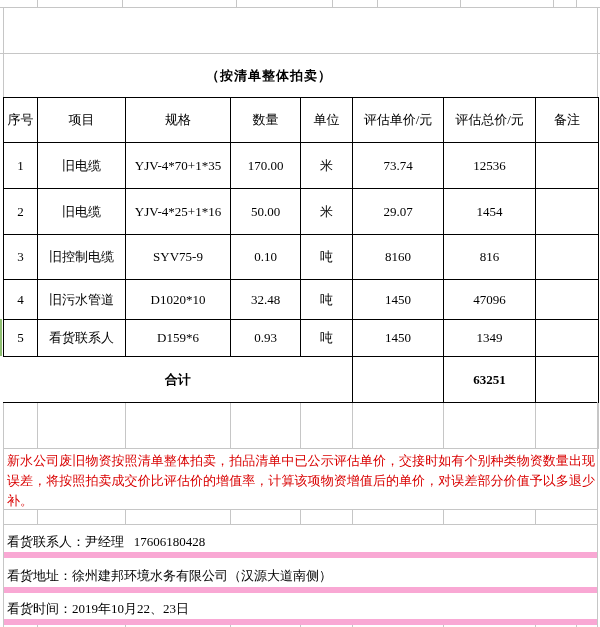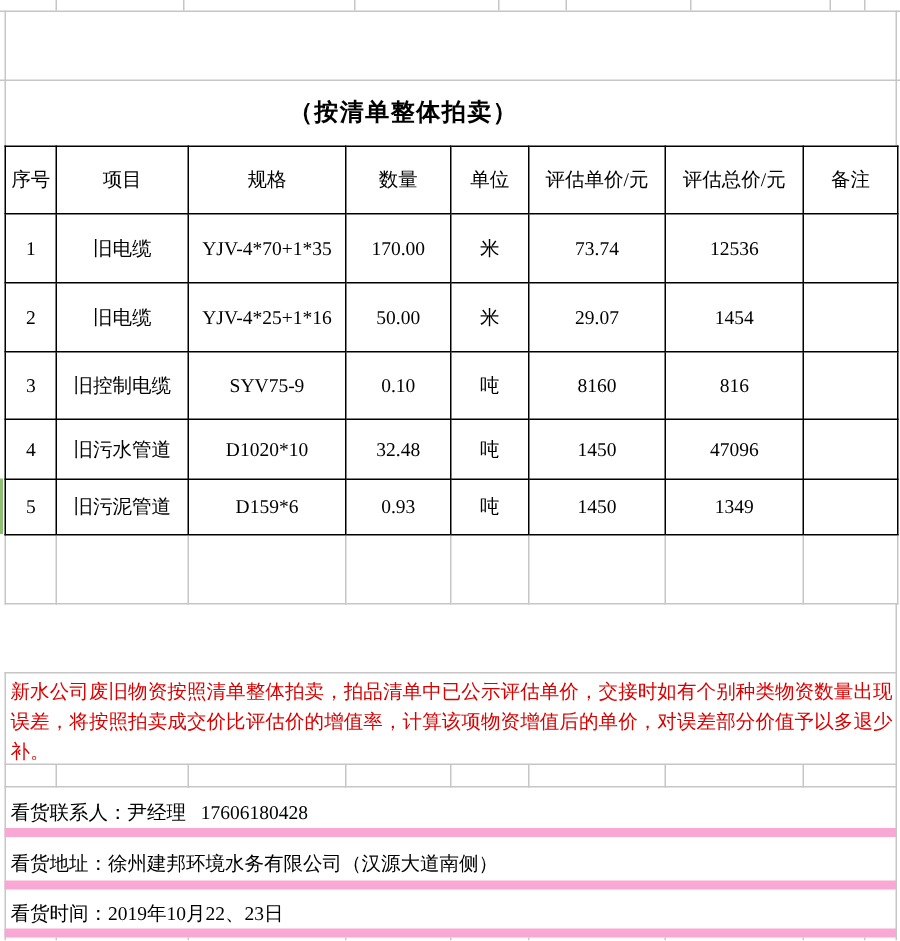--- a/index.html
+++ b/index.html
@@ -10,21 +10,21 @@
   
   .gl { position:absolute; background:#c6c6c6; }
   .gl-h { height:1px; left:0; width:600px; }
   .gl-v { width:1px; }
   .tick-top { top:0; height:7px; }
   .tick-bot { top:625px; height:2px; }
 
   .title-cell { position:absolute; left:3px; top:7px; width:532px; height:46px;
     font-size:20px; font-weight:bold; text-align:center; line-height:48px; letter-spacing:1px; }
   .subtitle-cell { position:absolute; left:3px; top:53px; width:532px; height:44px;
-    font-size:16px; font-weight:bold; text-align:center; line-height:46px; letter-spacing:1px; }
+    font-size:13px; font-weight:bold; text-align:center; line-height:46px; letter-spacing:1px; }
 
   table.main { position:absolute; left:3px; top:97px; width:595px;
     border-collapse:collapse; table-layout:fixed; }
   table.main th, table.main td { border:1px solid #000; text-align:center;
     vertical-align:middle; font-size:13px; overflow:hidden; padding:0 1px; }
   table.main th { font-weight:normal; }
   tr.hdr   { height:45px; }
   tr.r1, tr.r2 { height:46px; }
   tr.r3    { height:45px; }
   tr.r4    { height:40px; }
@@ -128,26 +128,32 @@
       <td>旧污水管道</td>
       <td>D1020*10</td>
       <td>32.48</td>
       <td>吨</td>
       <td>1450</td>
       <td>47096</td>
       <td></td>
     </tr>
     <tr class="r5">
       <td>5</td>
-      <td>旧污泥管道</td>
+      <td>看货联系人</td>
       <td>D159*6</td>
       <td>0.93</td>
       <td>吨</td>
       <td>1450</td>
       <td>1349</td>
+      <td></td>
+    </tr>
+    <tr class="total">
+      <td class="merged" colspan="5">合计</td>
+      <td></td>
+      <td>63251</td>
       <td></td>
     </tr>
     <tr class="ghost">
       <td></td>
           <td></td>
       <td></td>
           <td></td>
       <td></td>
           <td></td>
       <td></td>

